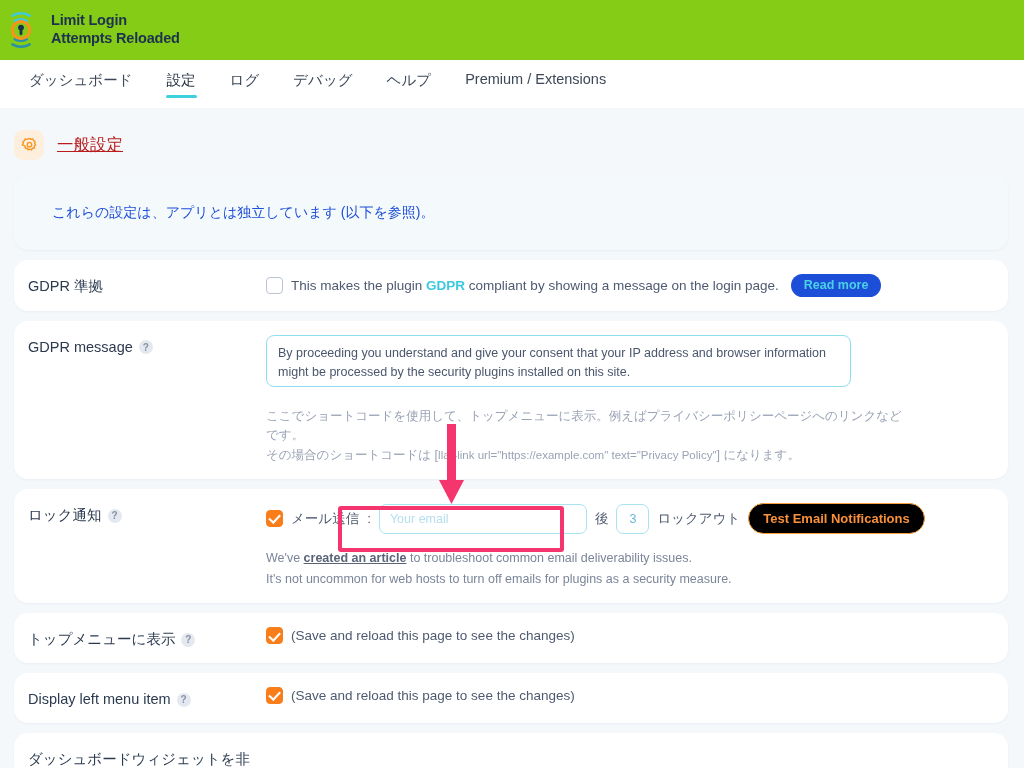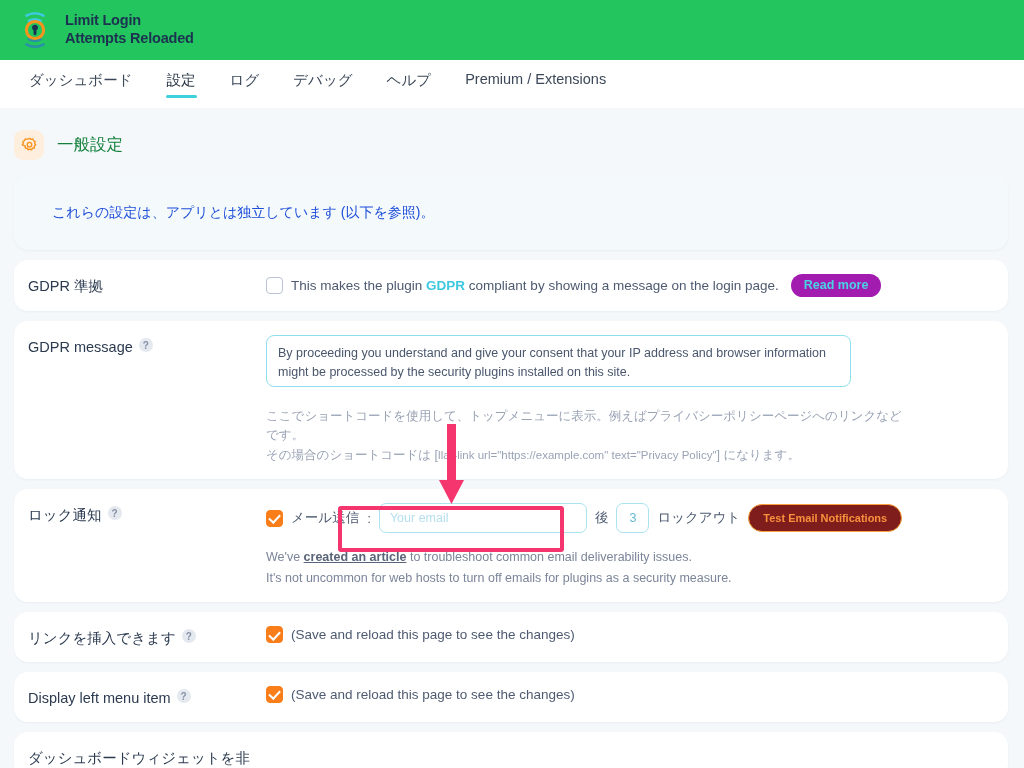--- a/index.html
+++ b/index.html
@@ -9,22 +9,21 @@
     background: #f4f8fb;
     overflow: hidden;
   }
   body { position: relative; }
 
   
   .header {
     height: 60px;
     display: flex;
     align-items: center;
-    padding-left: 14px;
-    background: #22c55e;
+    background: #84cc16;
   }
   .logo-wrap { display: flex; align-items: center; gap: 9px; }
   .logo-mark { width: 42px; height: 42px; flex: 0 0 42px; }
   .logo-text {
     font-size: 14.5px;
     font-weight: bold;
     color: #1c3250;
     line-height: 1.22;
     letter-spacing: -0.2px;
     white-space: pre-line;
@@ -66,21 +65,21 @@
     gap: 13px;
     padding: 22px 0 16px 14px;
   }
   .gear-badge {
     width: 30px; height: 30px;
     border-radius: 9px;
     background: #fdeede;
     display: flex; align-items: center; justify-content: center;
     flex: 0 0 30px;
   }
-  .section-title { font-size: 16.5px; color: #15803d; }
+  .section-title { font-size: 16.5px; color: #b91c1c; text-decoration: underline; }
 
   
   .card {
     margin: 0 16px 10px 14px;
     background: #ffffff;
     border-radius: 14px;
     box-shadow: 0 1px 2px rgba(30,60,90,0.05);
   }
   .card.note {
     background: #f4f9fc;
@@ -97,20 +96,21 @@
     align-items: flex-start;
     padding: 14px 16px 14px 14px;
     min-height: 46px;
   }
   .row-label {
     width: 238px;
     flex: 0 0 238px;
     font-size: 14.5px;
     color: #2b3a4f;
     display: flex;
+    align-items: center;
     gap: 6px;
     padding-top: 3px;
     line-height: 1.3;
   }
   .row-body { flex: 1 1 auto; min-width: 0; }
 
   .qmark {
     display: inline-flex;
     align-items: center; justify-content: center;
     width: 14px; height: 14px;
@@ -140,21 +140,21 @@
     border: solid #fff;
     border-width: 0 2px 2px 0;
     transform: rotate(43deg) translate(-0.5px,-1px);
   }
 
   .inline { display: flex; align-items: center; gap: 8px; flex-wrap: nowrap; }
   .inline-text { font-size: 13.5px; color: #4e5a70; }
 
   .link-gdpr { color: #3ec9e0; font-weight: bold; }
   .readmore {
-    background: #a21caf;
+    background: #1d4ed8;
     color: #4ad2e4;
     font-size: 12.5px;
     font-weight: bold;
     border-radius: 12px;
     padding: 4px 13px 5px 13px;
     border: none;
     cursor: pointer;
     font-family: inherit;
     white-space: nowrap;
     margin-left: 4px;
@@ -207,23 +207,23 @@
     text-align: center;
     font-size: 12.5px;
     color: #66b7d6;
     font-family: inherit;
     outline: none;
     background: #fff;
   }
   .btn-test {
     border: 1.4px solid #f9a03c;
     color: #f9903c;
-    background: #7f1d1d;
+    background: #000000;
     border-radius: 16px;
-    font-size: 11px;
+    font-size: 13px;
     font-weight: bold;
     padding: 7px 14px;
     cursor: pointer;
     font-family: inherit;
     white-space: nowrap;
   }
   .sub-note {
     font-size: 12.5px;
     color: #7b8599;
     line-height: 1.65;
@@ -346,21 +346,21 @@
         <div><span>We've </span><b>created an article</b><span> to troubleshoot common email deliverability issues.</span></div>
         <div>It's not uncommon for web hosts to turn off emails for plugins as a security measure.</div>
       </div>
     </div>
   </div>
 </div>
 
 <div class="card">
   <div class="row">
     <div class="row-label">
-      <span>リンクを挿入できます</span>
+      <span>トップメニューに表示</span>
       <span class="qmark">?</span>
     </div>
     <div class="row-body">
       <div class="inline">
         <span class="cb on"></span>
         <span class="inline-text">(Save and reload this page to see the changes)</span>
       </div>
     </div>
   </div>
 </div>

